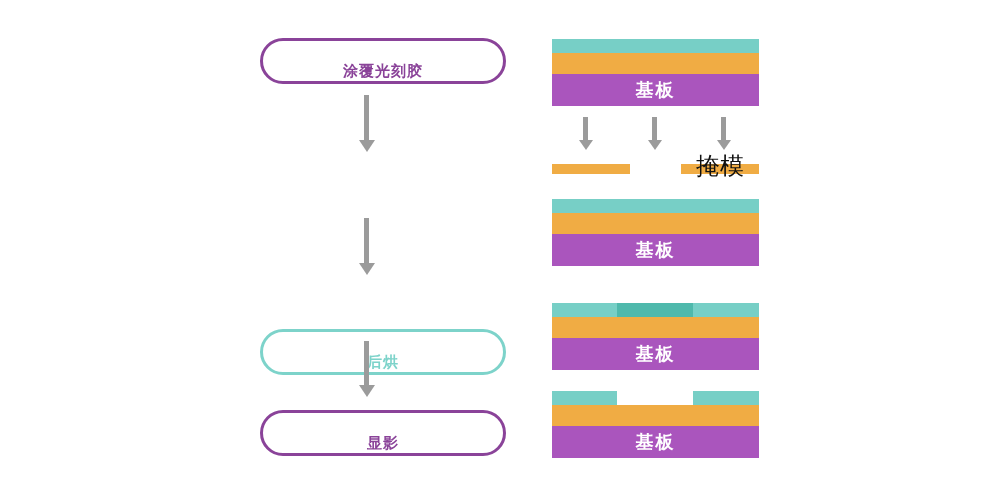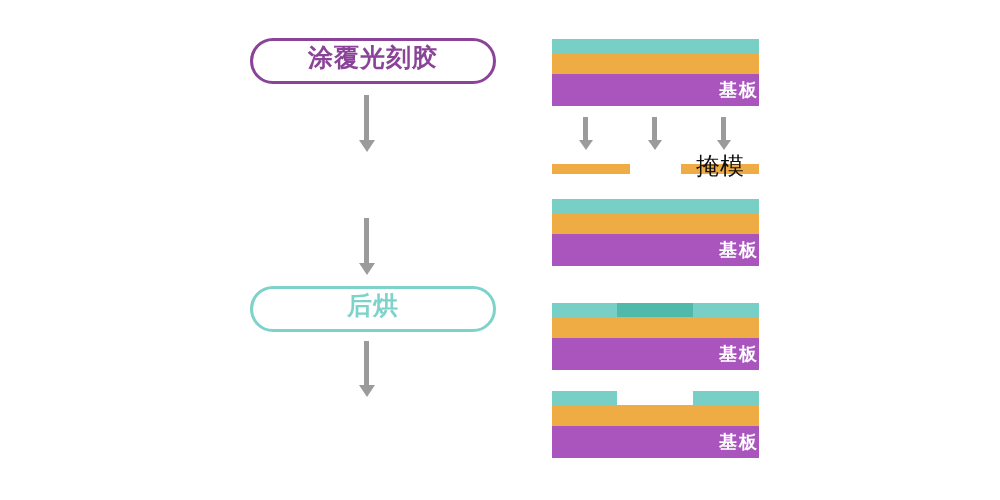--- a/index.html
+++ b/index.html
@@ -8,37 +8,37 @@
     width: 1000px;
     height: 500px;
     background: #ffffff;
     overflow: hidden;
     font-family: "DejaVu Sans", "Liberation Sans", sans-serif;
   }
 
   
   .flow-box {
     position: absolute;
-    left: 250px;
+    left: 260px;
     width: 246px;
     height: 46px;
     box-sizing: border-box;
     border: 3px solid;
     border-radius: 23px;
     background: #ffffff;
     display: flex;
-    align-items: flex-start;
+    align-items: flex-end;
     justify-content: center;
-    font-size: 25px;
+    font-size: 15px;
     font-weight: bold;
     letter-spacing: 1px;
   }
   .theme-purple { border-color: var(--flow-purple); color: var(--flow-purple); }
   .theme-orange { border-color: var(--flow-orange); color: var(--flow-orange); }
-  .theme-teal   { border-color: var(--flow-teal);   color: var(--flow-teal); }
+  .theme-teal   { border-color: var(--flow-teal);   color: var(--flow-teal); margin-top: 43px; }
 
   .arrow-shaft {
     position: absolute;
     background: var(--arrow-gray);
   }
   .arrow-shaft::after {
     content: "";
     position: absolute;
     top: 100%;
     left: 50%;
@@ -61,21 +61,21 @@
   }
   .layer { position: relative; width: 100%; }
   .layer.resist   { height: 14px; background: var(--photoresist); }
   .layer.resist-open { height: 14px; background: transparent; }
   .layer.film     { height: 21px; background: var(--film); }
   .layer.substrate {
     height: 32px;
     background: var(--substrate);
     display: flex;
     align-items: center;
-    justify-content: flex-end;
+    justify-content: center;
     color: var(--substrate-text);
     font-size: 18px;
     font-weight: bold;
     letter-spacing: 2px;
   }
   .exposed-region {
     position: absolute;
     left: 65px;
     top: 0;
     width: 76px;
@@ -125,20 +125,23 @@
 
 
   <div class="arrow-shaft flow-arrow" style="top:218px;height:45px"></div>
 
   <div class="flow-box theme-teal" style="top:286px">
     <span>后烘</span>
   </div>
 
   <div class="arrow-shaft flow-arrow" style="top:341px;height:44px"></div>
 
+  <div class="flow-box theme-purple" style="top:410px">
+    <span>显影</span>
+  </div>
 
   <div class="stack" style="top:39px">
     <div class="layer resist"></div>
     <div class="layer film"></div>
     <div class="layer substrate">
       <span>基板</span>
     </div>
   </div>
 
   <div class="arrow-shaft exp-arrow" style="left:583px"></div>

